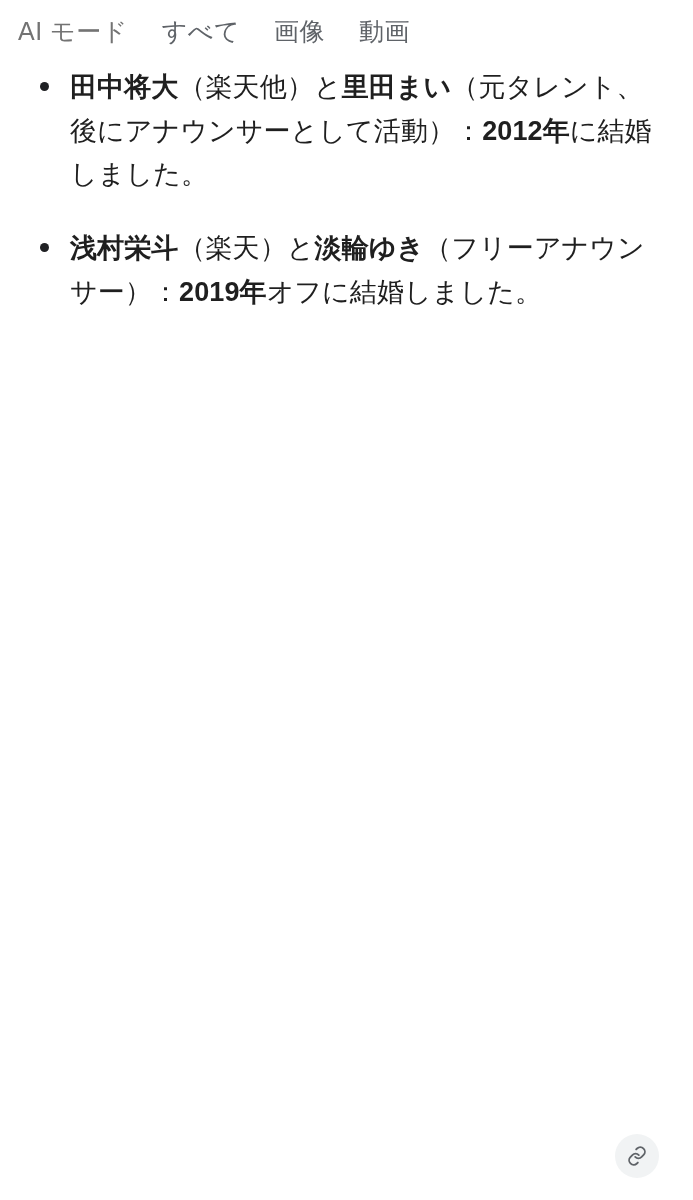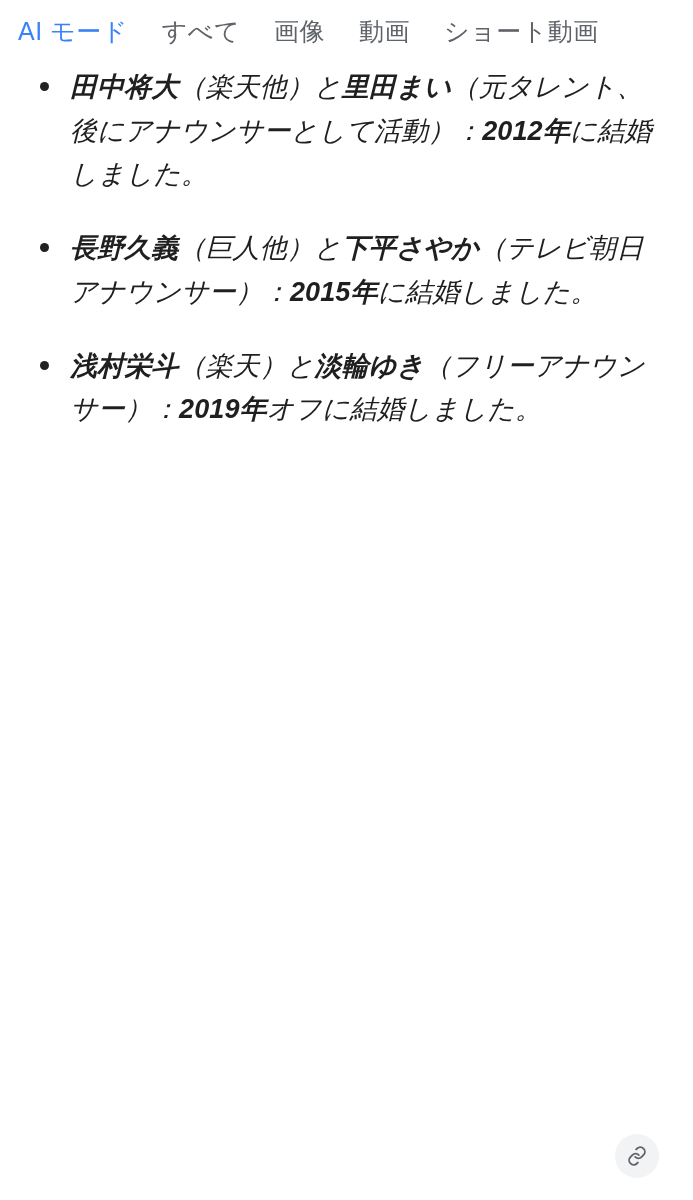--- a/index.html
+++ b/index.html
@@ -26,42 +26,41 @@
     gap: 34px;
     font-size: 25px;
     color: #5f6368;
     white-space: nowrap;
   }
   .tab {
     cursor: pointer;
     letter-spacing: 0.5px;
   }
   .tab.active {
-    color: #3b82f6;
+    color: #737373;
   }
 
   
   .answer {
     padding: 4px 26px 0 26px;
     box-sizing: border-box;
   }
   ul.bullets {
     list-style: none;
     margin: 0;
     padding: 0;
   }
   ul.bullets > li {
     position: relative;
     padding-left: 44px;
     margin-bottom: 30px;
     font-size: 27px;
     line-height: 1.62;
     color: #1f1f1f;
     letter-spacing: 0.1px;
-    font-style: italic;
   }
   ul.bullets > li::before {
     content: "";
     position: absolute;
     left: 14px;
     top: 16px;
     width: 9px;
     height: 9px;
     background: #202124;
     border-radius: 50%;
@@ -88,27 +87,25 @@
   .link-chip svg { display: block; }
 </style>
 </head>
 <body>
 
 <div class="tabbar" id="tabbar">
     <div class="tab active">AI モード</div>
     <div class="tab">すべて</div>
     <div class="tab">画像</div>
     <div class="tab">動画</div>
-    <div class="tab">ショート動画</div>
   </div>
 
 <div class="answer">
   <ul class="bullets" id="bullets">
       <li><b>田中将大</b><span>（楽天他）と</span><b>里田まい</b><span>（元タレント、後にアナウンサーとして活動）：</span><b>2012年</b><span>に結婚しました。</span></li>
-      <li><b>長野久義</b><span>（巨人他）と</span><b>下平さやか</b><span>（テレビ朝日アナウンサー）：</span><b>2015年</b><span>に結婚しました。</span></li>
       <li><b>浅村栄斗</b><span>（楽天）と</span><b>淡輪ゆき</b><span>（フリーアナウンサー）：</span><b>2019年</b><span>オフに結婚しました。</span></li>
     </ul>
 </div>
 
 <div class="link-chip">
   <svg width="22" height="22" viewBox="0 0 24 24" fill="none" stroke="currentColor" stroke-width="2" stroke-linecap="round" stroke-linejoin="round">
     <path d="M10 13a5 5 0 0 0 7.07 0l2.12-2.12a5 5 0 0 0-7.07-7.07l-1.06 1.06"></path>
     <path d="M14 11a5 5 0 0 0-7.07 0L4.81 13.12a5 5 0 0 0 7.07 7.07l1.06-1.06"></path>
   </svg>
 </div>

